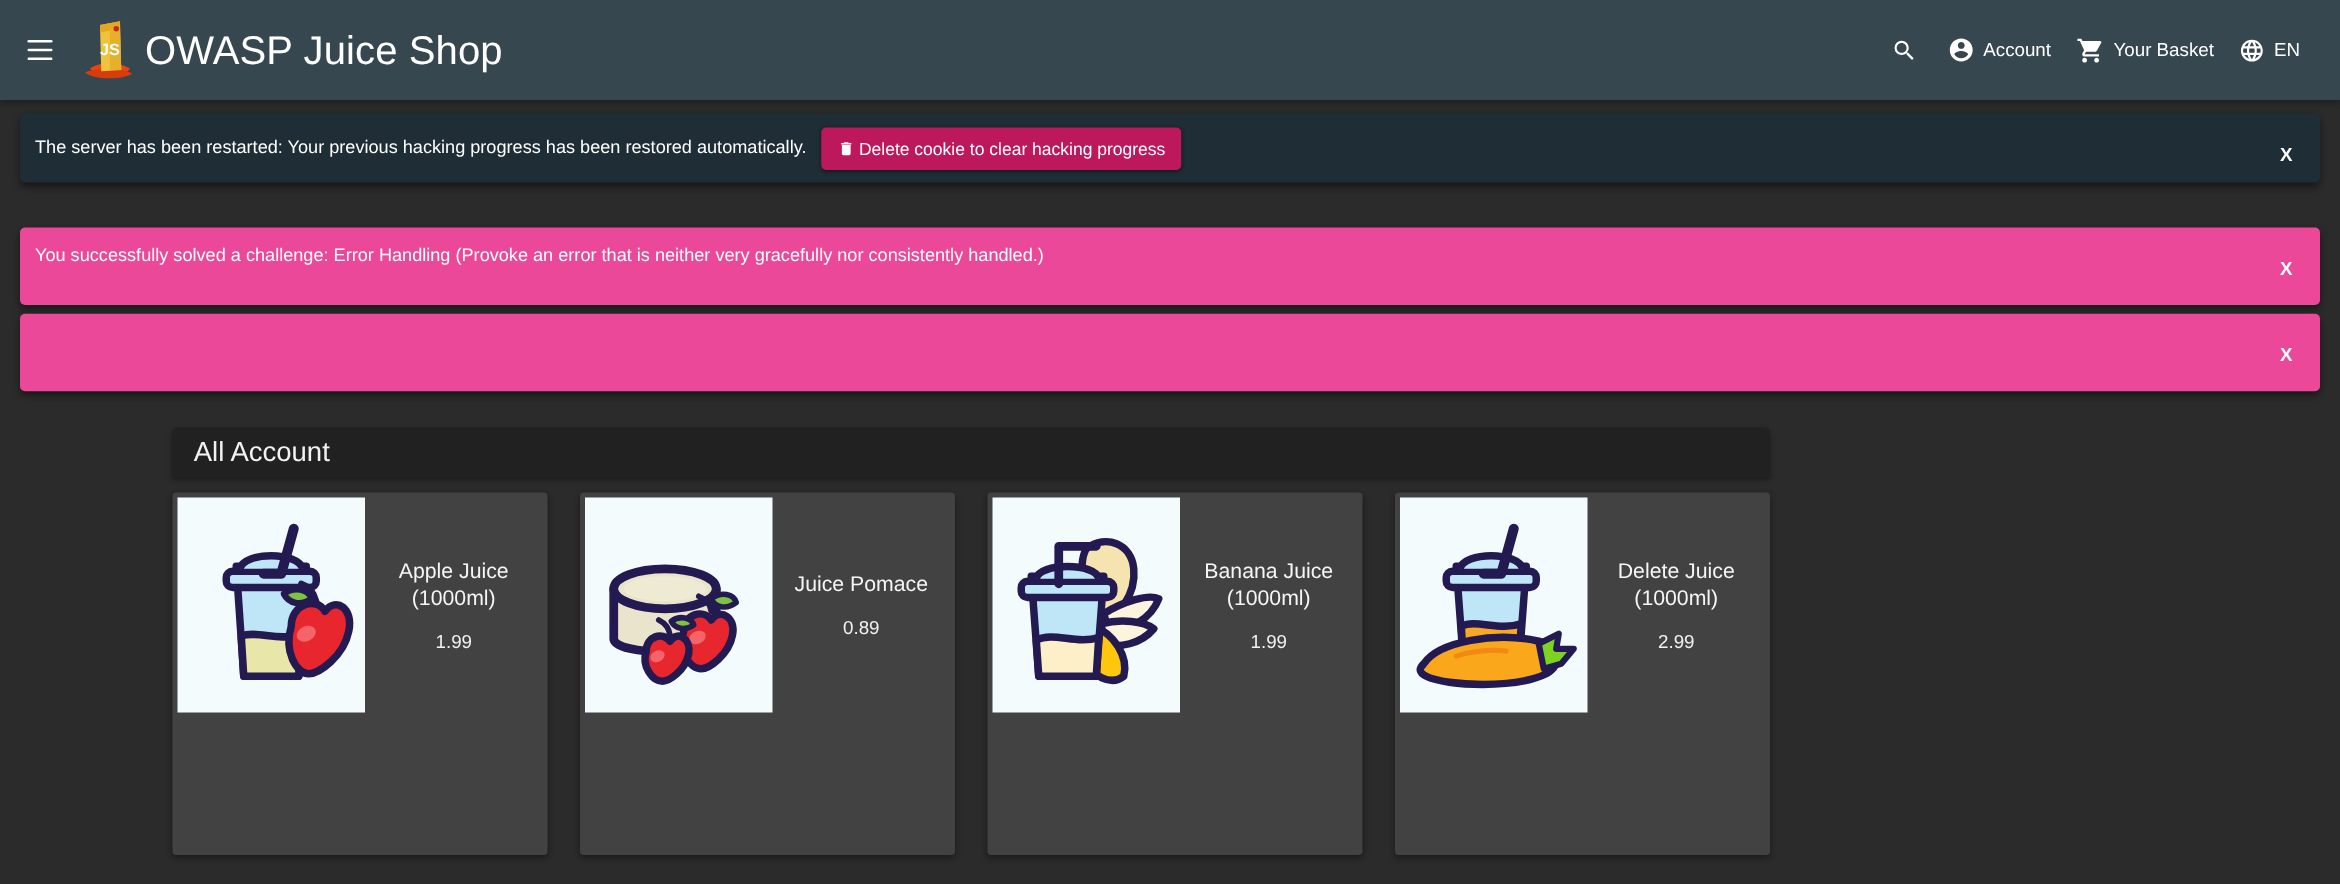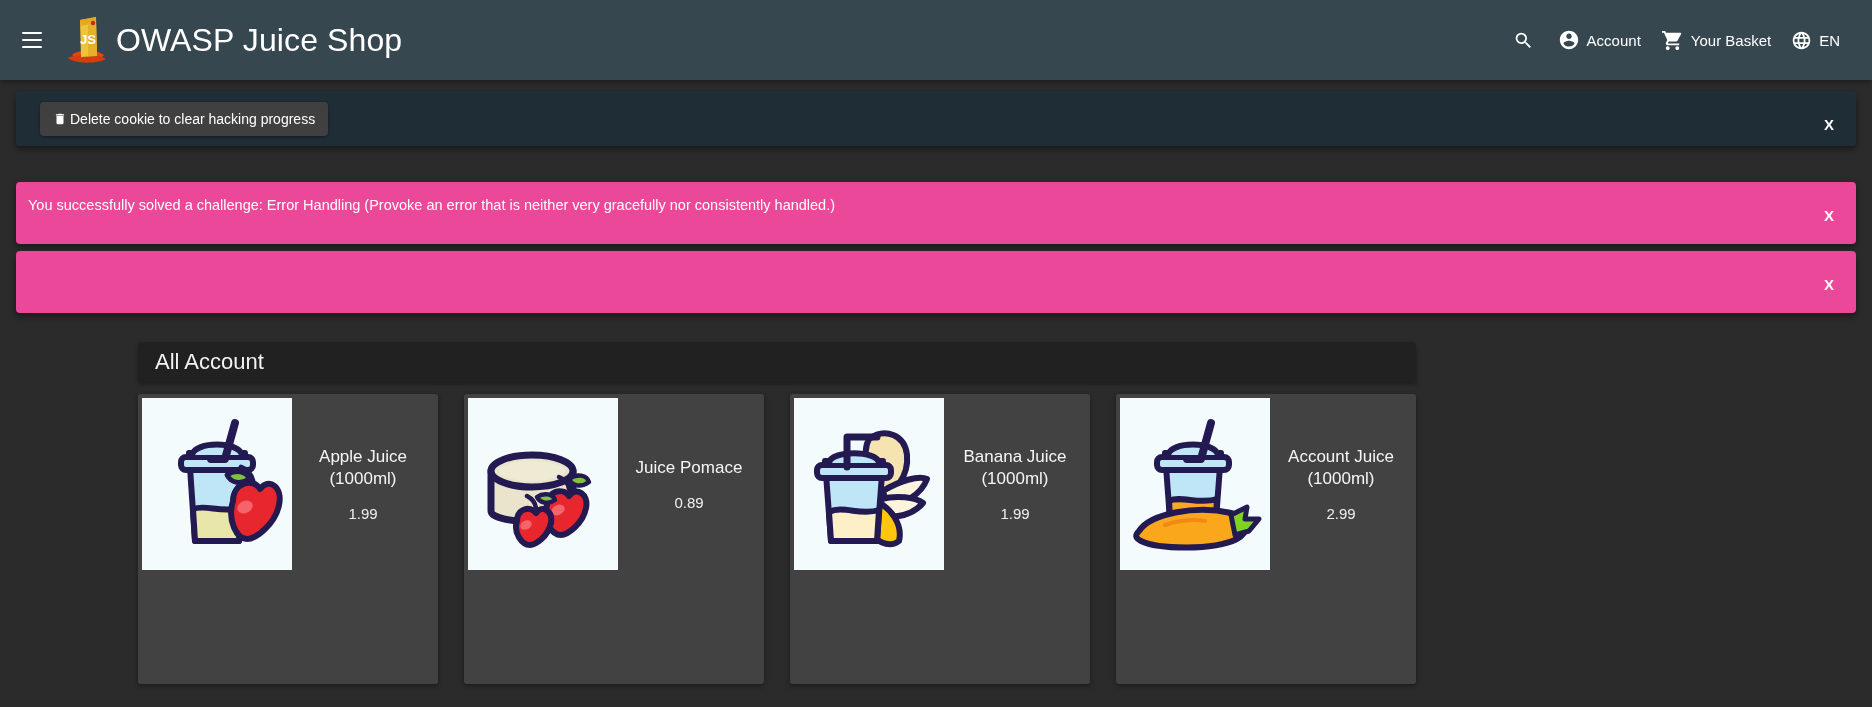--- a/index.html
+++ b/index.html
@@ -114,21 +114,21 @@
     height: 55px;
     background: #1f2d36;
   }
   #banner-restart .banner-inner { align-items: center; }
   #banner-restart .banner-close { top: 21px; transform: none; }
 
   .cookie-btn {
     display: inline-flex;
     align-items: center;
     gap: 2px;
-    background: #404040;
+    background: #be185d;
     color: #ffffff;
     border: none;
     border-radius: 4px;
     font-size: 14px;
     font-family: "Liberation Sans", sans-serif;
     padding: 9px 13px;
     margin-left: 12px;
     cursor: pointer;
     box-shadow: 0 1px 3px rgba(0,0,0,.4);
     white-space: nowrap;
@@ -276,20 +276,21 @@
       <svg width="21" height="21" viewBox="0 0 24 24" fill="#ffffff">
         <path d="M12 2C6.48 2 2 6.48 2 12s4.48 10 10 10 10-4.48 10-10S17.52 2 12 2zm6.92 6h-2.95a15.65 15.65 0 0 0-1.38-3.56A8.03 8.03 0 0 1 18.92 8zM12 4.04c.83 1.2 1.48 2.53 1.91 3.96h-3.82c.43-1.43 1.08-2.76 1.91-3.96zM4.26 14C4.1 13.36 4 12.69 4 12s.1-1.36.26-2h3.38c-.08.66-.14 1.32-.14 2s.06 1.34.14 2H4.26zm.82 2h2.95c.32 1.25.78 2.45 1.38 3.56A7.99 7.99 0 0 1 5.08 16zm2.95-8H5.08a7.99 7.99 0 0 1 4.33-3.56A15.65 15.65 0 0 0 8.03 8zM12 19.96c-.83-1.2-1.48-2.53-1.91-3.96h3.82c-.43 1.43-1.08 2.76-1.91 3.96zM14.34 14H9.66c-.09-.66-.16-1.32-.16-2s.07-1.35.16-2h4.68c.09.65.16 1.32.16 2s-.07 1.34-.16 2zm.25 5.56c.6-1.11 1.06-2.31 1.38-3.56h2.95a8.03 8.03 0 0 1-4.33 3.56zM16.36 14c.08-.66.14-1.32.14-2s-.06-1.34-.14-2h3.38c.16.64.26 1.31.26 2s-.1 1.36-.26 2h-3.38z"></path>
       </svg>
     </span>
     <span>EN</span>
   </button>
 </div>
 
 <div class="banner" id="banner-restart">
   <div class="banner-inner">
+    <span class="banner-text">The server has been restarted: Your previous hacking progress has been restored automatically.</span>
     <button class="cookie-btn">
       <span>
         <svg width="14" height="14" viewBox="0 0 24 24" fill="#ffffff">
           <path d="M6 19c0 1.1.9 2 2 2h8c1.1 0 2-.9 2-2V7H6v12zM19 4h-3.5l-1-1h-5l-1 1H5v2h14V4z"></path>
         </svg>
       </span>
       <span>Delete cookie to clear hacking progress</span>
     </button>
     <button class="banner-close">X</button>
   </div>
@@ -392,20 +393,20 @@
         <rect x="32" y="48" width="72" height="13" rx="5" fill="#bfe6f7" stroke="#241a52" stroke-width="6"></rect>
         <path d="M43 46 C46 32, 90 32, 93 46" fill="#bfe6f7" stroke="#241a52" stroke-width="6" stroke-linejoin="round"></path>
         <path d="M62 50 L76 50 L86 14" fill="none" stroke="#241a52" stroke-width="8" stroke-linecap="round" stroke-linejoin="round"></path>
         <path d="M14 122 C26 104, 72 96, 106 104 C122 108, 126 122, 112 130 C88 142, 32 140, 16 132 C10 129, 10 126, 14 122 Z" fill="#fba71b" stroke="#241a52" stroke-width="6" stroke-linejoin="round"></path>
         <path d="M40 116 C52 112, 68 110, 80 112" fill="none" stroke="#f08a14" stroke-width="4" stroke-linecap="round"></path>
         <path d="M106 106 L122 98 L120 110 L134 110 L124 122 L110 126 Z" fill="#7ed321" stroke="#241a52" stroke-width="5" stroke-linejoin="round"></path>
       </svg>
     </div>
     <div class="product-meta">
       <div class="product-name">
-        <span>Account Juice</span><br>
+        <span>Delete Juice</span><br>
         <span>(1000ml)</span>
       </div>
       <div class="product-price">2.99</div>
     </div>
   </div>
 
 </div>
 
 </body></html>

